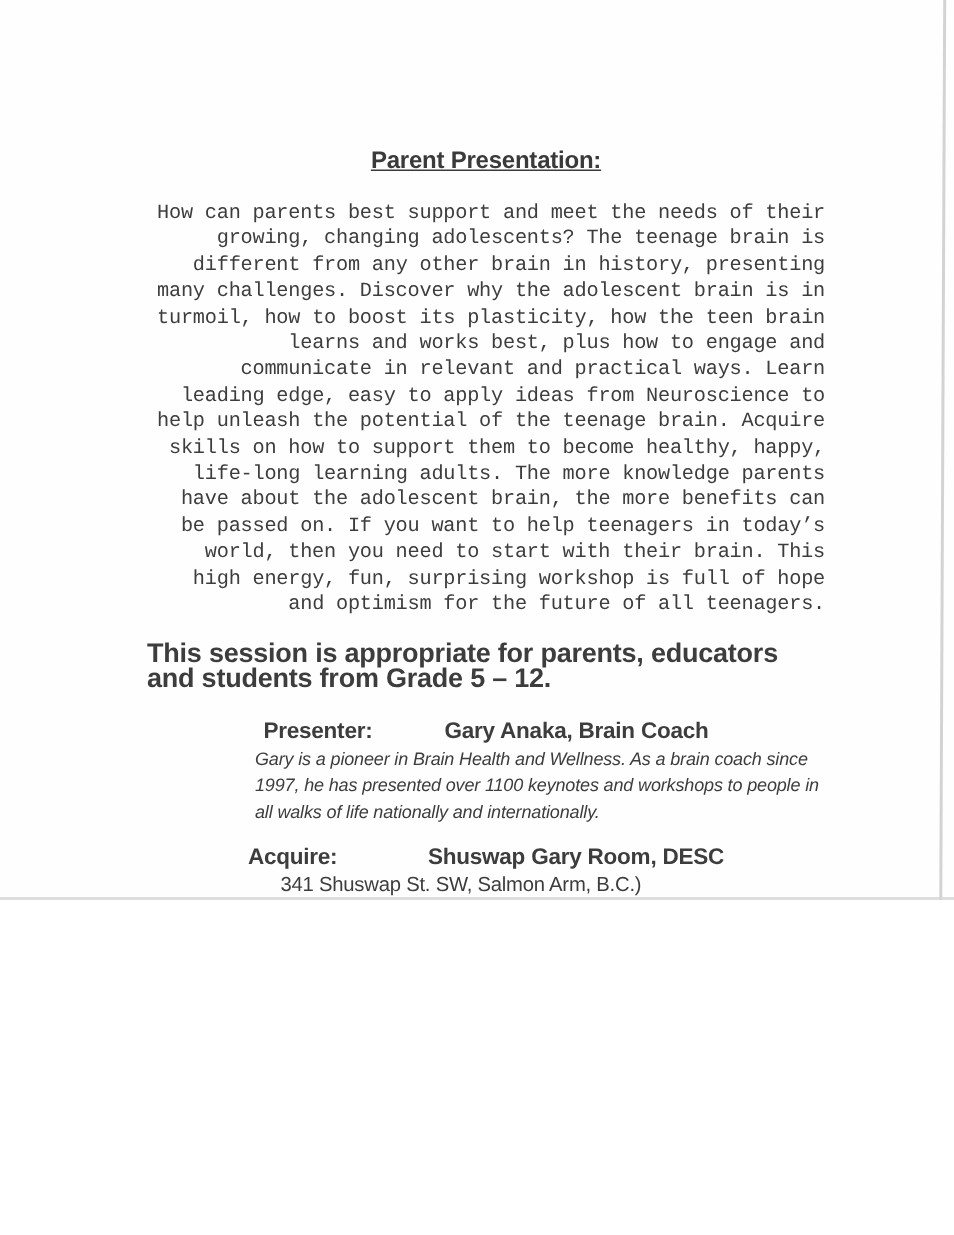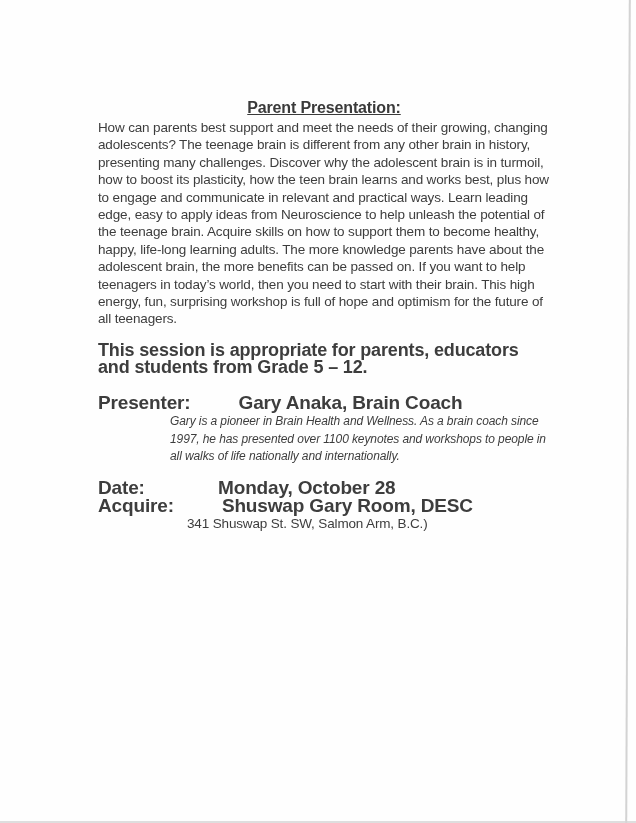--- a/index.html
+++ b/index.html
@@ -3,21 +3,21 @@
 <meta charset="utf-8">
 <style>
   html, body {
     margin: 0;
     padding: 0;
     background: #ffffff;
   }
   .page {
     position: relative;
     width: 636px;
-    height: 823px;
+    height: 600px;
     background: #fefefe;
     overflow: hidden;
     font-family: "Liberation Sans", sans-serif;
     color: #3d3d3d;
   }
   
   .scan-line-right {
     position: absolute;
     top: -4px;
     left: 627px;
@@ -47,38 +47,41 @@
     text-align: center;
     font-size: 16px;
     font-weight: bold;
     line-height: 22px;
     color: #3a3a3a;
   }
   .doc-title .t-line {
     text-decoration: underline;
   }
   .intro {
+    margin-top: 15px;
     font-size: 13.5px;
     line-height: 17.4px;
-    text-align: left;
+    text-align: right;
+    font-family: Liberation Mono, monospace;
   }
   .session-note {
     margin-top: 14px;
     font-size: 18px;
     line-height: 17.6px;
     font-weight: bold;
     width: 440px;
   }
   .presenter-block {
     margin-top: 17px;
   }
   .row {
     display: flex;
-    font-size: 19px;
+    font-size: 15px;
     line-height: 18px;
+    justify-content: center;
   }
   .row .label {
     flex: 0 0 72px;
     font-weight: bold;
   }
   .row .value {
     font-weight: bold;
     margin-left: 48px;
   }
   .bio {
@@ -124,24 +127,20 @@
     <div class="presenter-block">
       <div class="row">
         <div class="label">Presenter:</div>
         <div class="value">Gary Anaka, Brain Coach</div>
       </div>
       <div class="bio">Gary is a pioneer in Brain Health and Wellness. As a brain coach since 1997, he has presented over 1100 keynotes and workshops to people in all walks of life nationally and internationally.</div>
     </div>
 
     <div class="details-block">
       <div class="row">
-        <div class="label">Date:</div>
-        <div class="value">Monday, October 28</div>
-      </div>
-      <div class="row">
         <div class="label">Acquire:</div>
         <div class="value">Shuswap Gary Room, DESC</div>
       </div>
       <div class="loc-line2">341 Shuswap St. SW, Salmon Arm, B.C.)</div>
     </div>
 
   </div>
 </div>
 
 </body></html>

